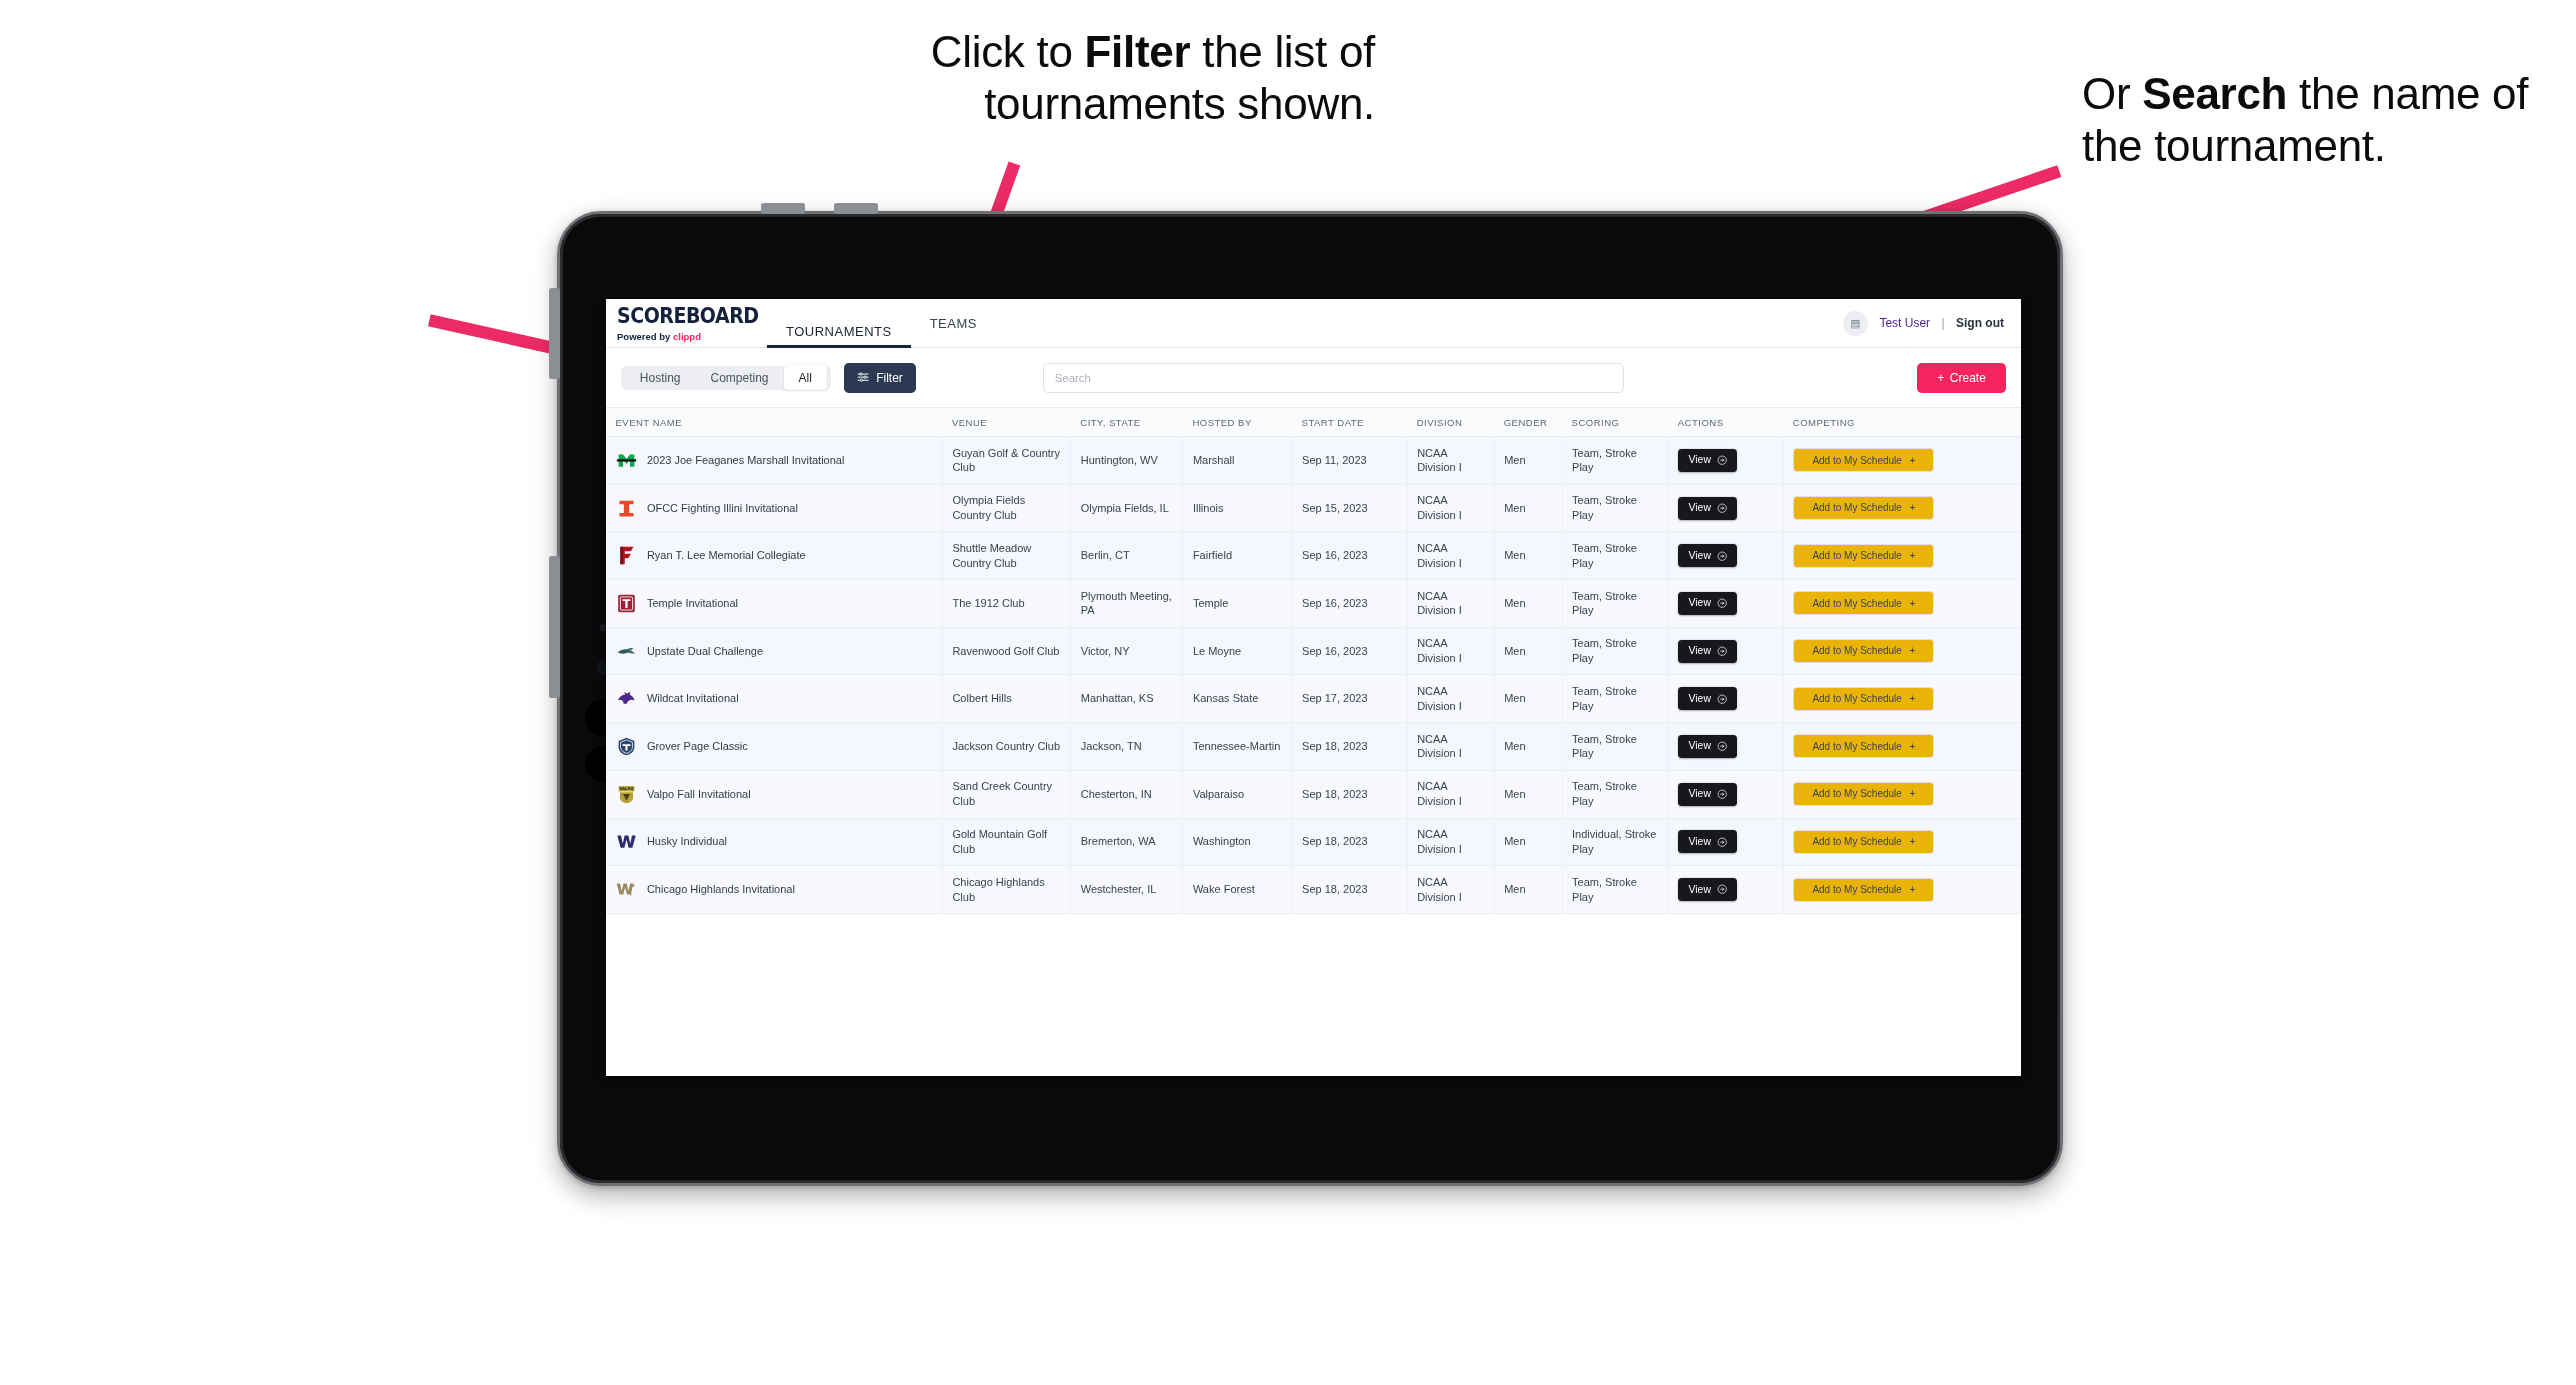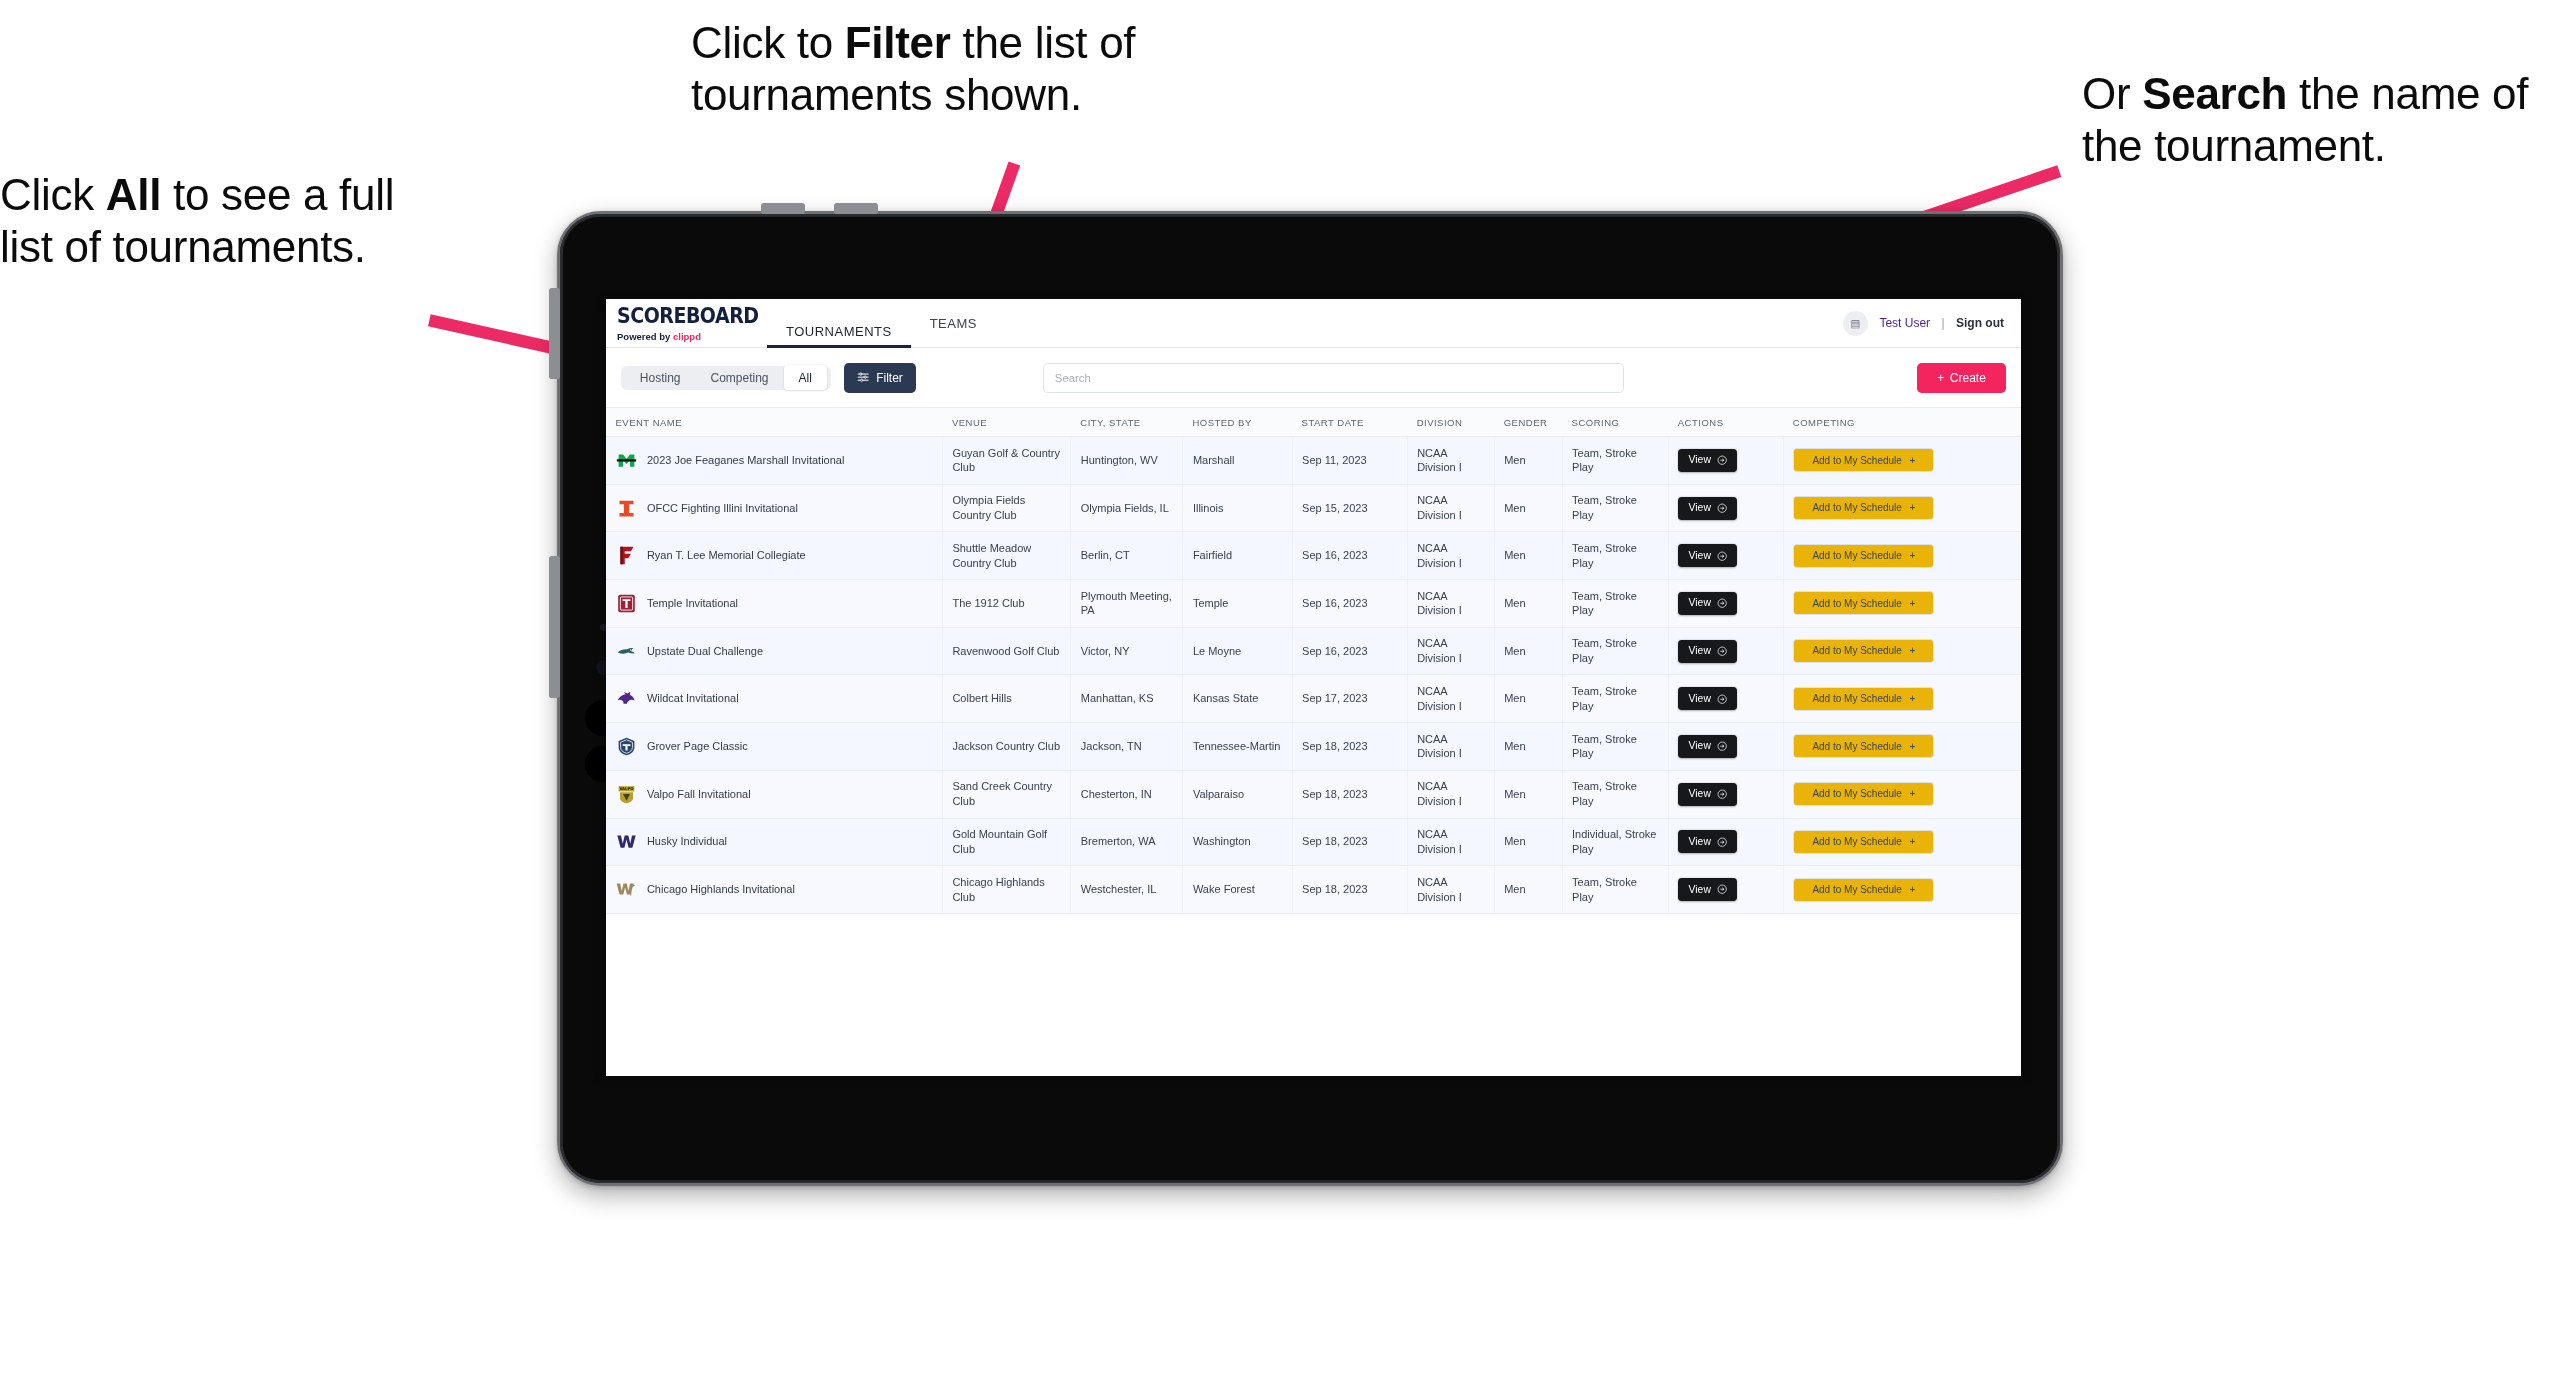--- a/index.html
+++ b/index.html
@@ -15,21 +15,21 @@
   .callout {
     position: absolute;
     font-size: 44px;
     line-height: 1.18;
     color: #0b0b0b;
     font-weight: 400;
     letter-spacing: -0.3px;
   }
   .callout b { font-weight: 700; }
   #callout-all      { left: 0px;    top: 169px; width: 446px; }
-  #callout-filter   { left: 691px;  top: 17px;  width: 684px; }
+  #callout-filter   { left: 691px;  top: 26px;  width: 684px; text-align: right; }
   #callout-search   { left: 2082px; top: 68px;  width: 456px; }
 
   .arrow-svg { position: absolute; left: 0; top: 0; width: 2576px; height: 1386px; pointer-events: none; }
 
   
   #tablet {
     position: absolute;
     left: 557px; top: 211px;
     width: 1506px; height: 975px;
     background: #0a0a0a;
@@ -217,21 +217,20 @@
       </marker>
     </defs>
 
     <line x1="452" y1="337" x2="800" y2="415" stroke="#ec2a66" stroke-width="13" marker-end="url(#ah)"></line>
 
     <line x1="1068" y1="172" x2="990" y2="390" stroke="#ec2a66" stroke-width="13" marker-end="url(#ah)"></line>
 
     <line x1="2168" y1="180" x2="1470" y2="418" stroke="#ec2a66" stroke-width="13" marker-end="url(#ah)"></line>
   </svg>
 
-  <div class="callout" id="callout-all">Click <b>All</b> to see a full list of tournaments.</div>
   <div class="callout" id="callout-filter">Click to <b>Filter</b> the list of tournaments shown.</div>
   <div class="callout" id="callout-search">Or <b>Search</b> the name of the tournament.</div>
 
   <div id="tablet">
     <div class="dev-btn" id="btn-vol-1"></div>
     <div class="dev-btn" id="btn-vol-2"></div>
     <div class="dev-btn" id="btn-power"></div>
     <div class="dev-btn" id="btn-side"></div>
     <div class="cam" id="cam-dot"></div>
     <div class="cam" id="cam-lens"></div>

